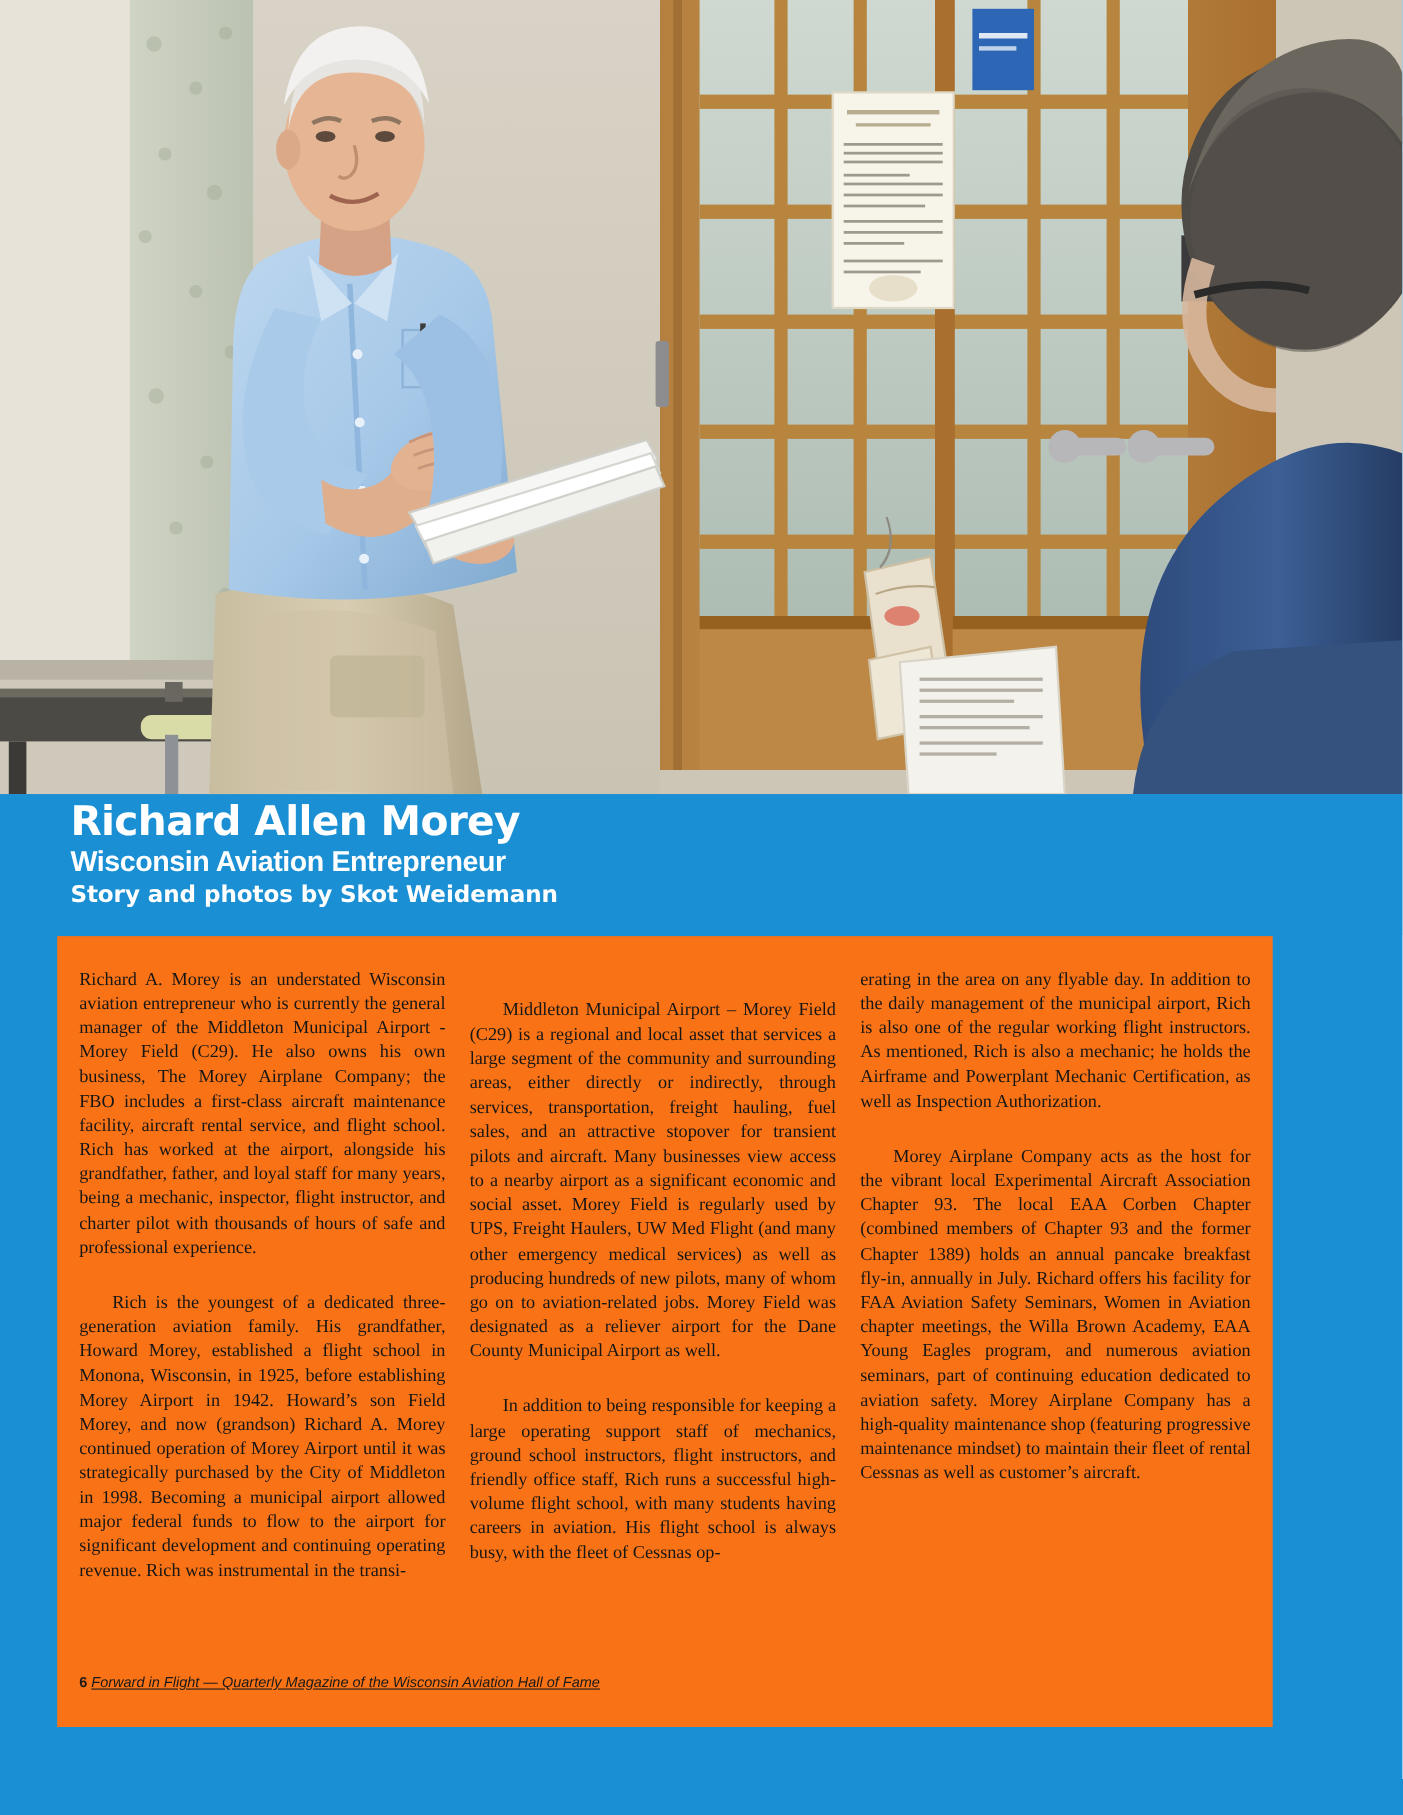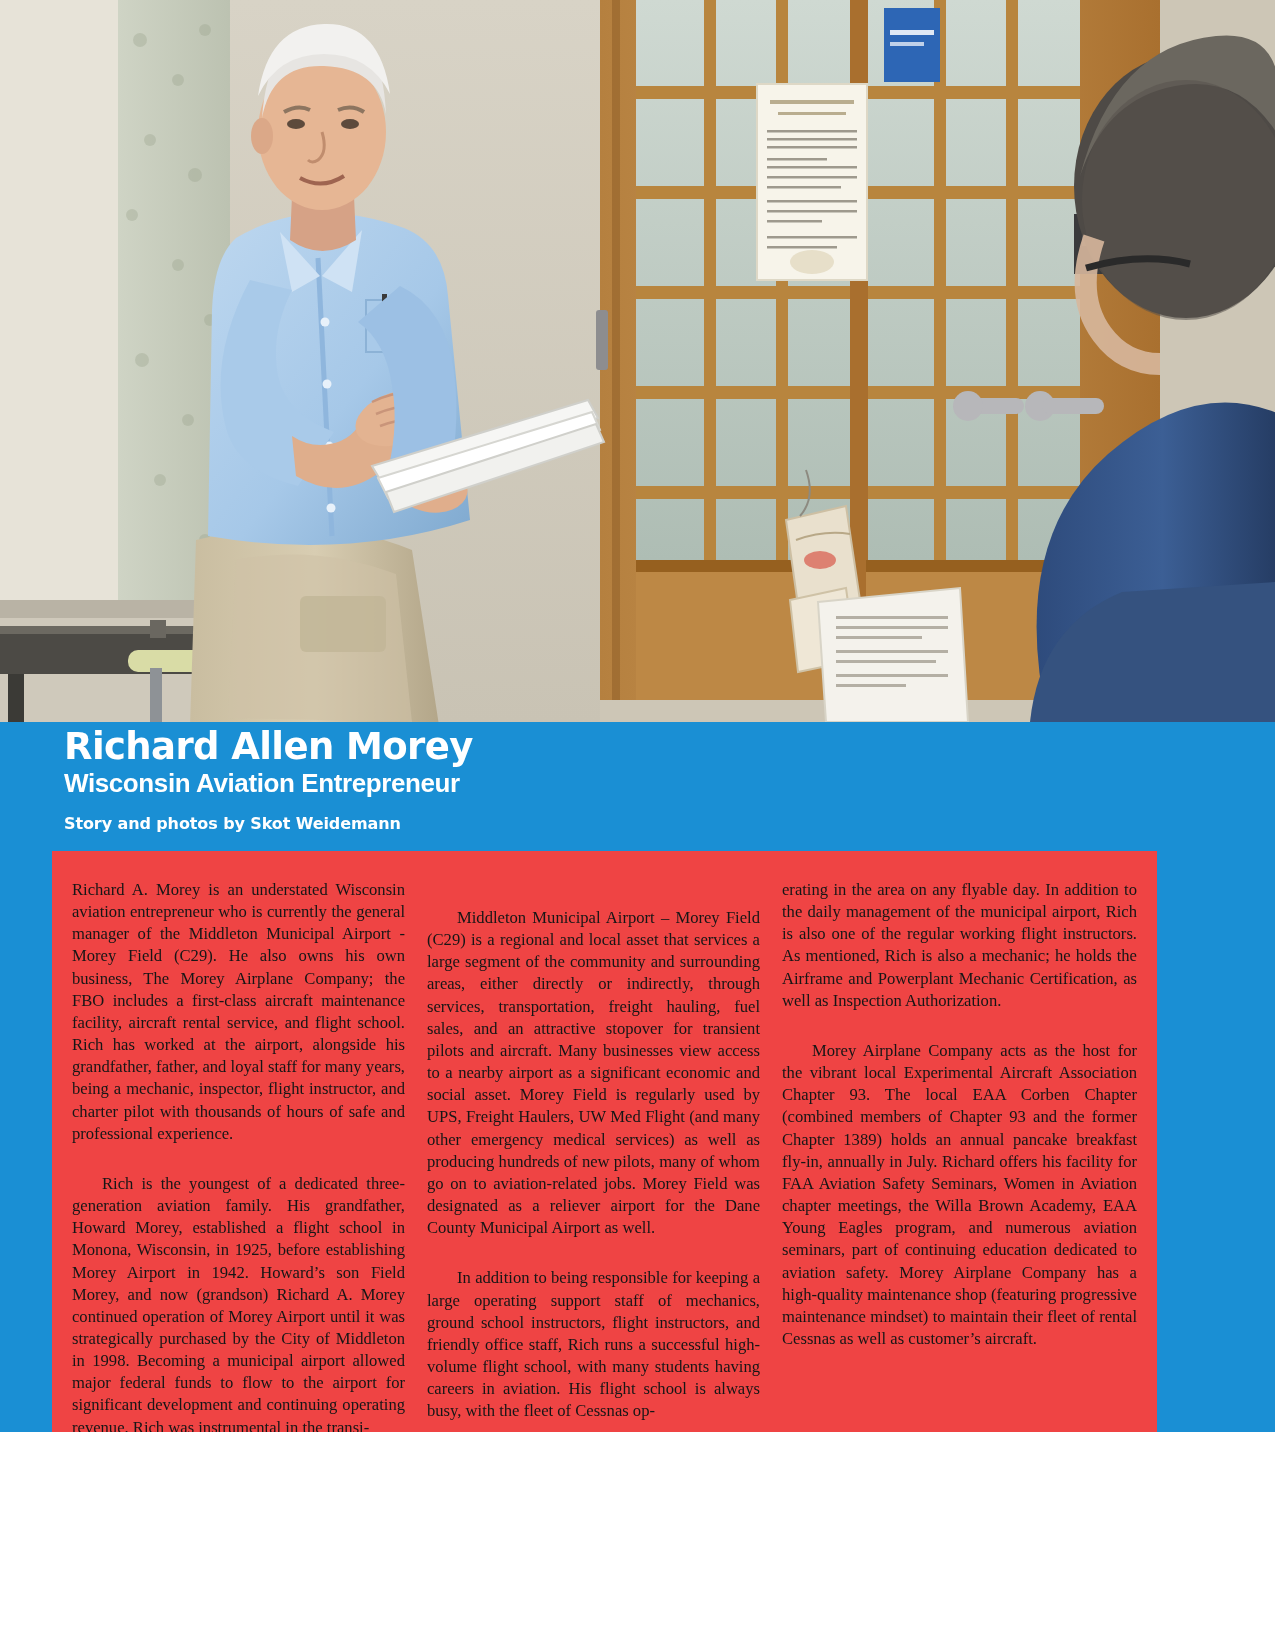--- a/index.html
+++ b/index.html
@@ -5,21 +5,21 @@
   * { box-sizing: border-box; margin: 0; padding: 0; }
   html, body {
     width: 1275px;
     height: 1650px;
     background: #ffffff;
     font-family: "Liberation Serif", serif;
   }
   .page {
     position: relative;
     width: 1275px;
-    height: 1432px;
+    height: 1650px;
     background: #1a8fd4;
     overflow: hidden;
   }
 
   
   .photo {
     position: absolute;
     left: 0; top: 0;
     width: 1275px;
     height: 722px;
@@ -56,36 +56,36 @@
     font-weight: bold;
     font-size: 26px;
     line-height: 30px;
     letter-spacing: -0.4px;
     color: #ffffff;
     white-space: nowrap;
   }
   .byline {
     font-family: "DejaVu Sans", sans-serif;
     font-weight: bold;
-    font-size: 16px;
+    font-size: 21px;
     line-height: 20px;
     letter-spacing: -0.1px;
     color: #ffffff;
-    margin-top: 16px;
+    margin-top: 5px;
     white-space: nowrap;
   }
 
   
   .article {
     position: absolute;
     left: 52px;
     top: 851px;
     width: 1105px;
     height: 719px;
-    background: #ef4444;
+    background: #f97316;
     padding-left: 36px;
   }
   .columns {
     position: absolute;
     left: 20px;
     top: 28px;
     width: 1065px;
     display: flex;
     gap: 0px;
   }

